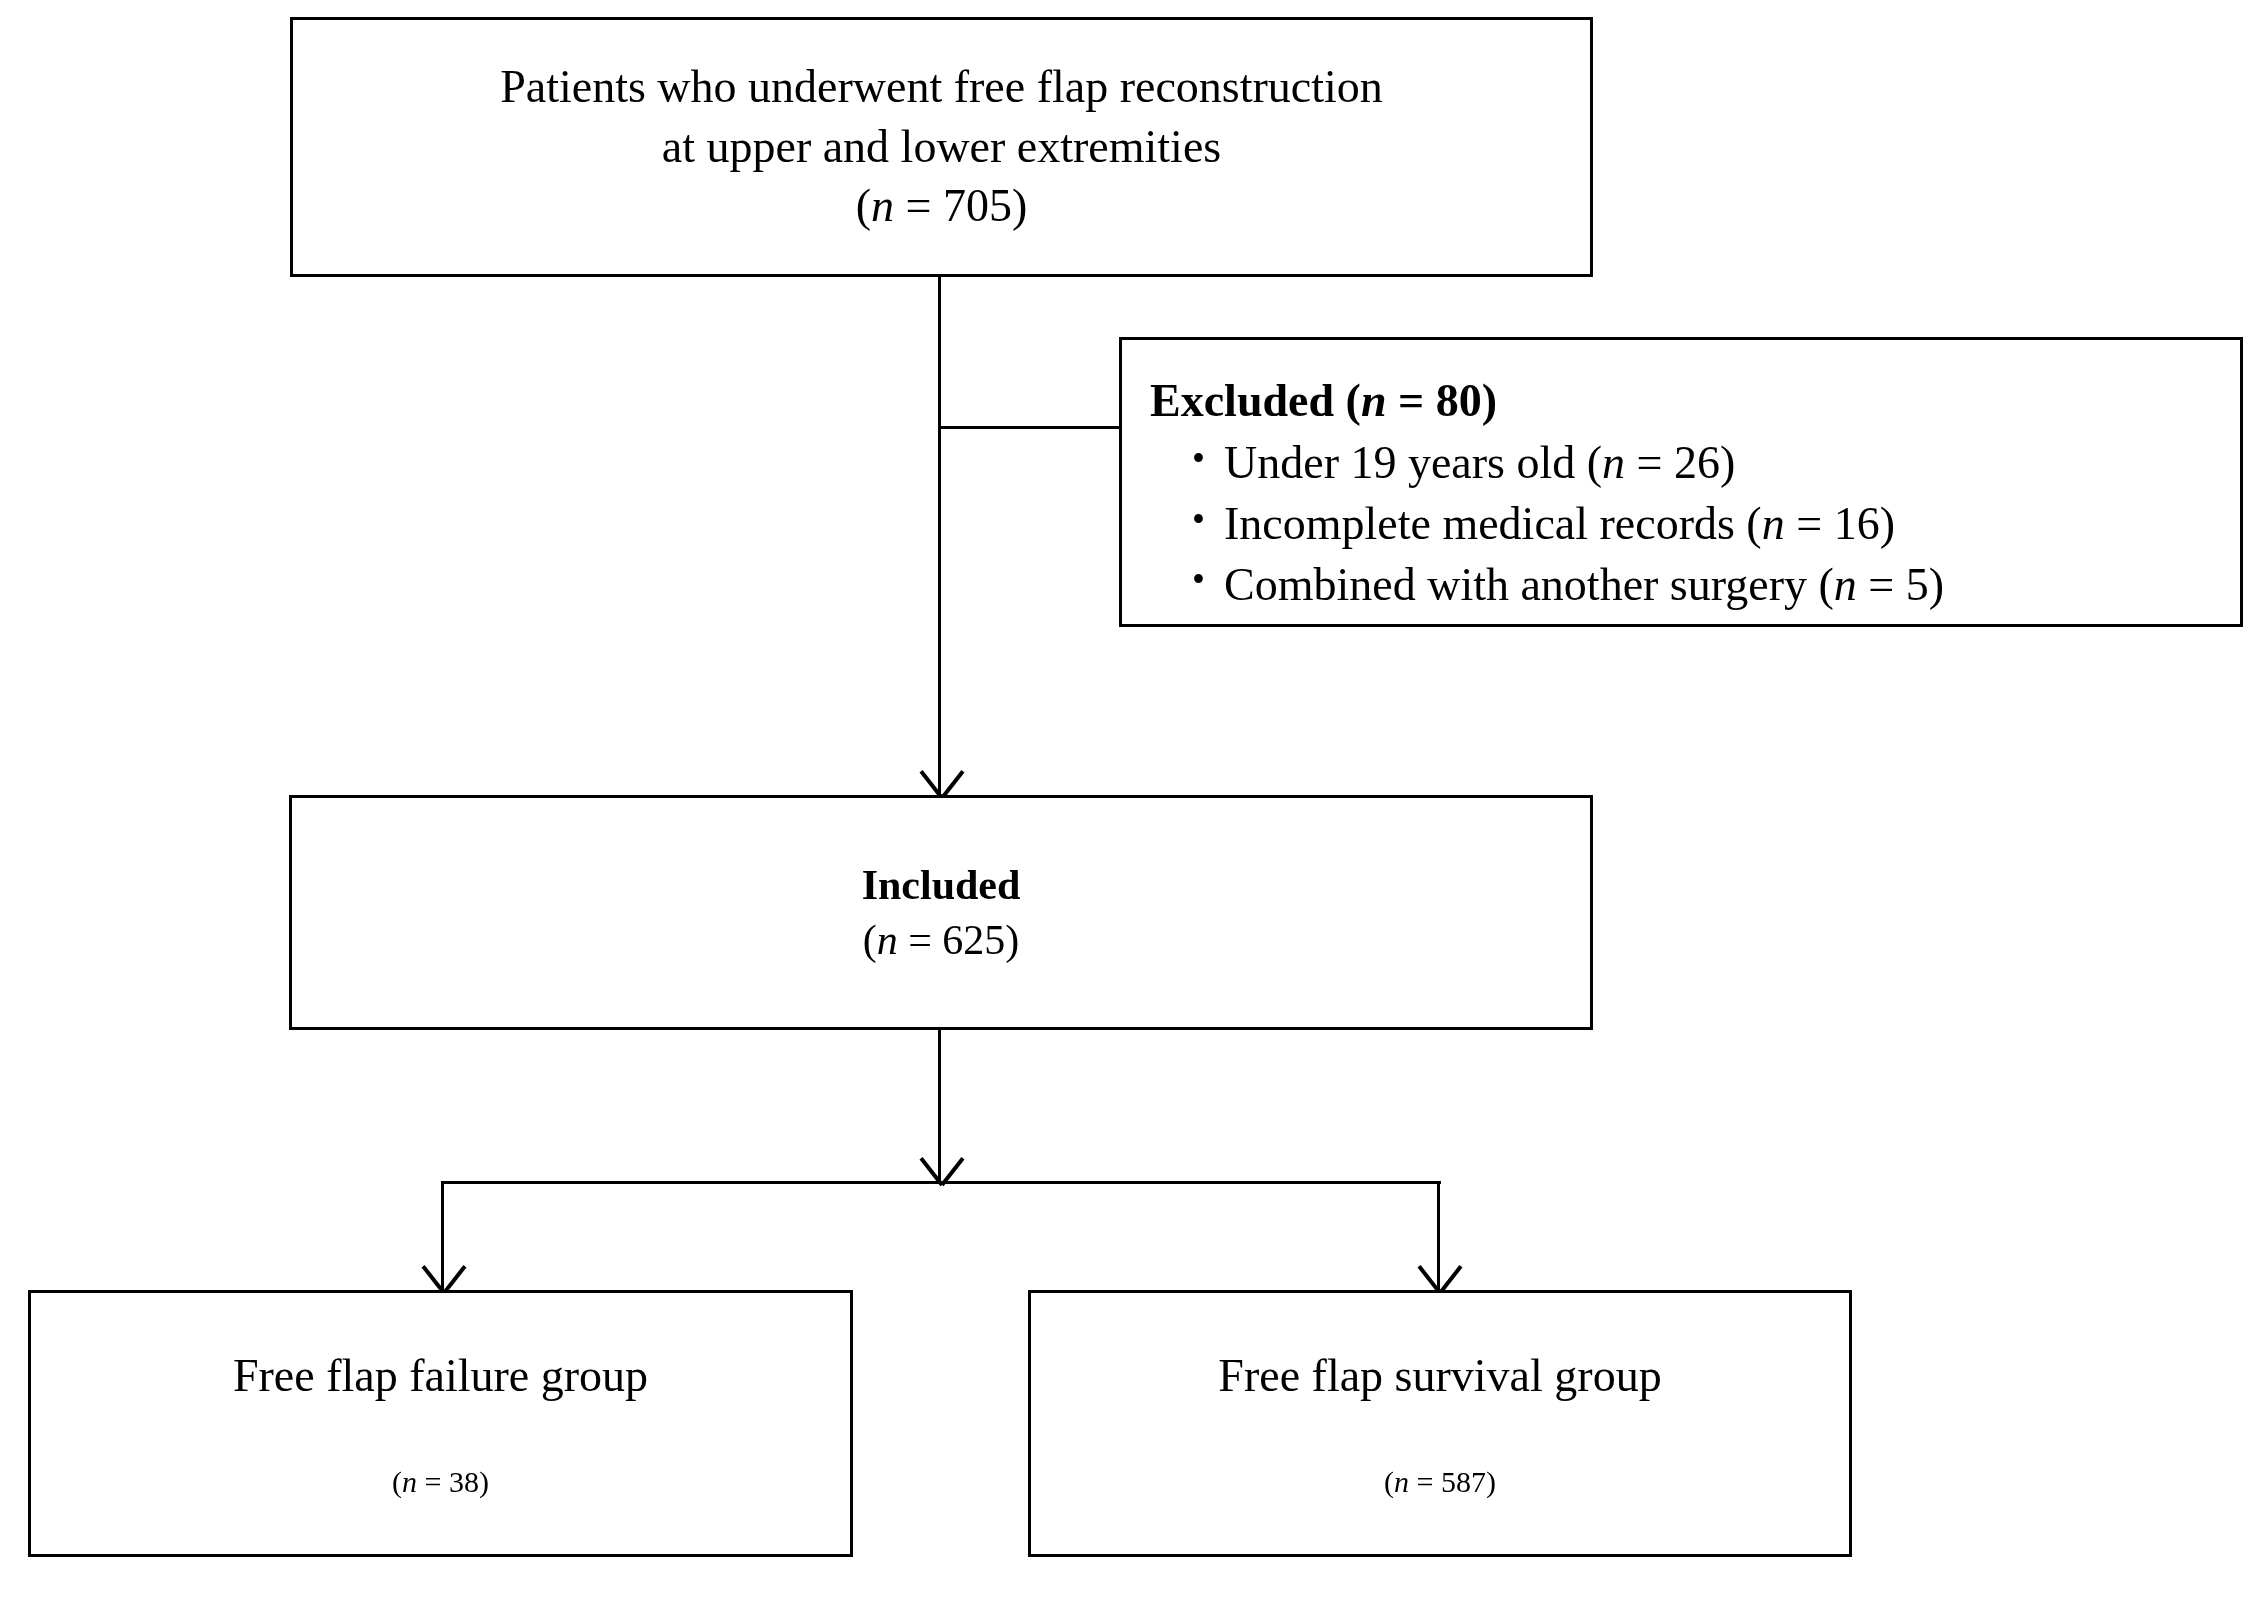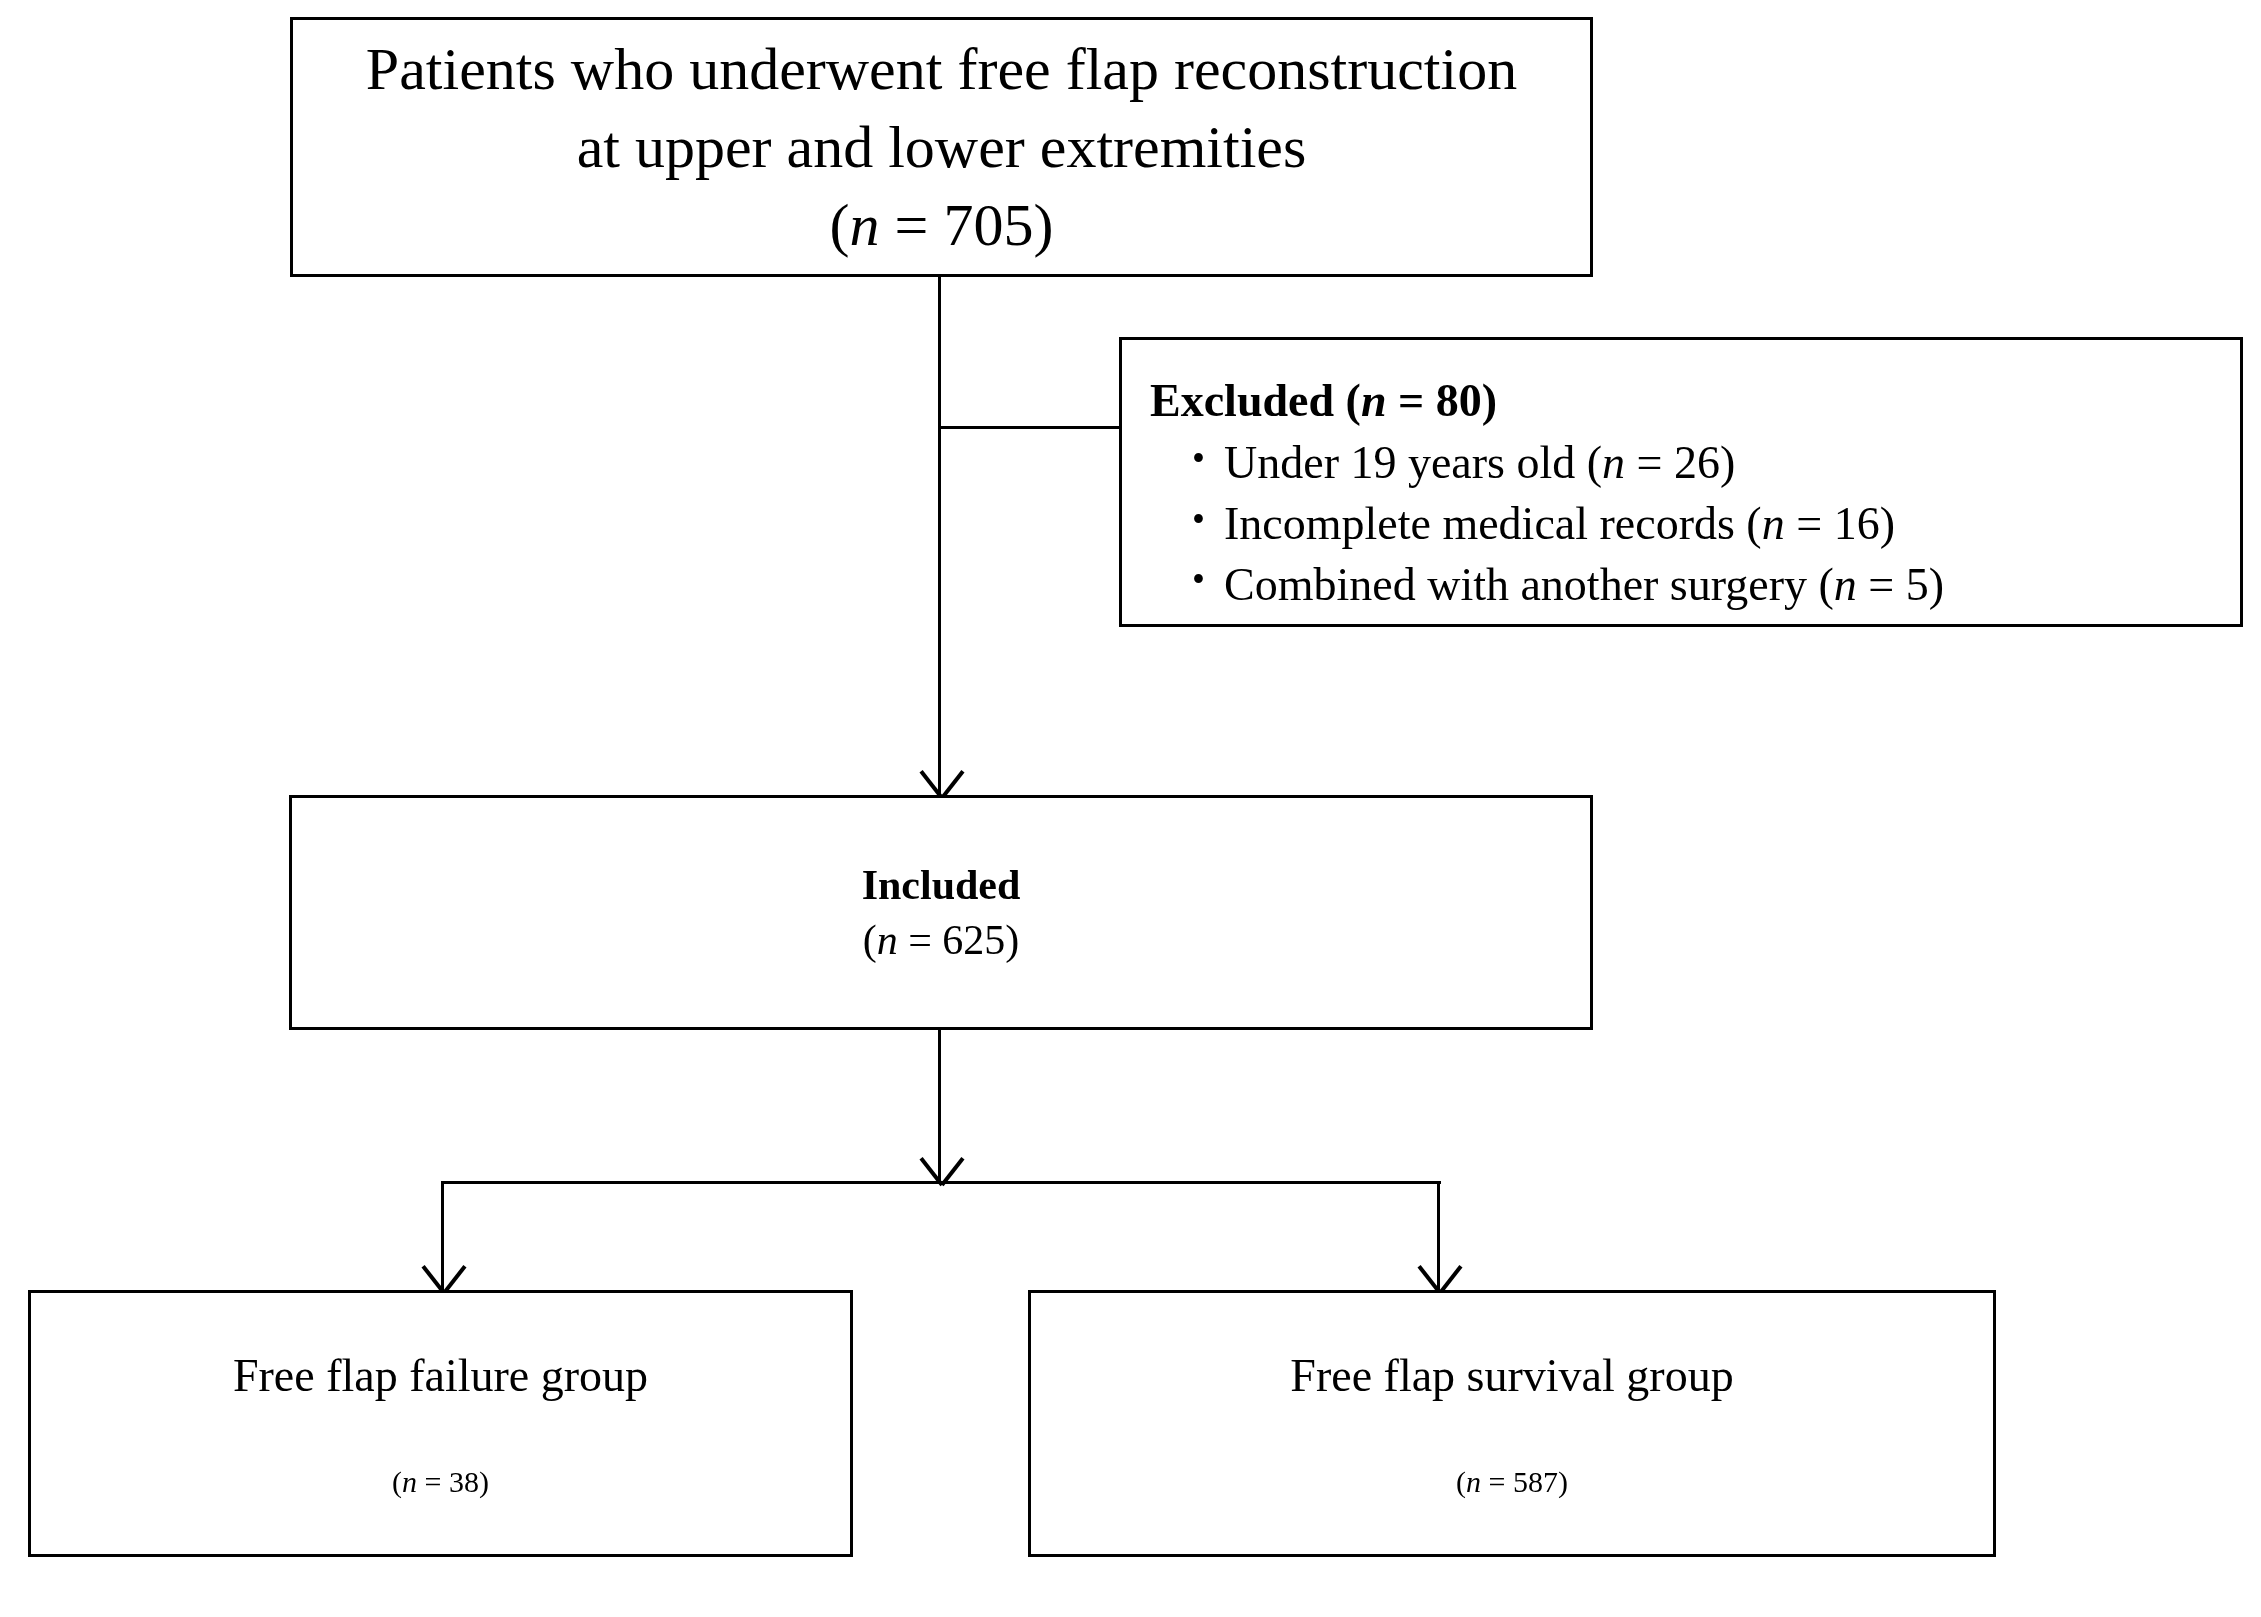--- a/index.html
+++ b/index.html
@@ -33,21 +33,21 @@
   .line {
     font-size: 45px;
     line-height: 1.22;
     white-space: nowrap;
   }
   .line.bold { font-weight: bold; }
   .nitalic { font-style: italic; }
 
   
   #box-source { left: 290px;  top: 16.5px;   width: 1303px; height: 260px; }
-  #box-source .line { font-size: 60px; line-height: 1.30; }
+  #box-source .line { font-size: 46px; line-height: 1.30; }
 
   
   #box-excluded {
     left: 1119px; top: 337px; width: 1124px; height: 290px;
     justify-content: center;
     padding: 25px 0 0 28px;
   }
   #box-excluded .heading {
     font-size: 46px;
     font-weight: bold;
@@ -73,21 +73,21 @@
     font-size: 37px;
     line-height: 1.44;
   }
 
   
   #box-included { left: 289px; top: 795px; width: 1304px; height: 235px; }
   #box-included .line { font-size: 42px; line-height: 1.30; }
 
   
   #box-failure  { left: 28px;   top: 1290px; width: 825px; height: 267px; }
-  #box-survival { left: 1028px; top: 1290px; width: 968px; height: 267px; }
+  #box-survival { left: 1028px; top: 1290px; width: 824px; height: 267px; }
   .leafbox .title  { font-size: 46px; font-weight: normal; white-space: nowrap; }
   .leafbox .count  { font-size: 30px; white-space: nowrap; margin-top: 63px; }
 
   
   .conn {
     position: absolute;
     background: #000000;
   }
   .vline { width: 3.3px; }
   .hline { height: 3.3px; }

